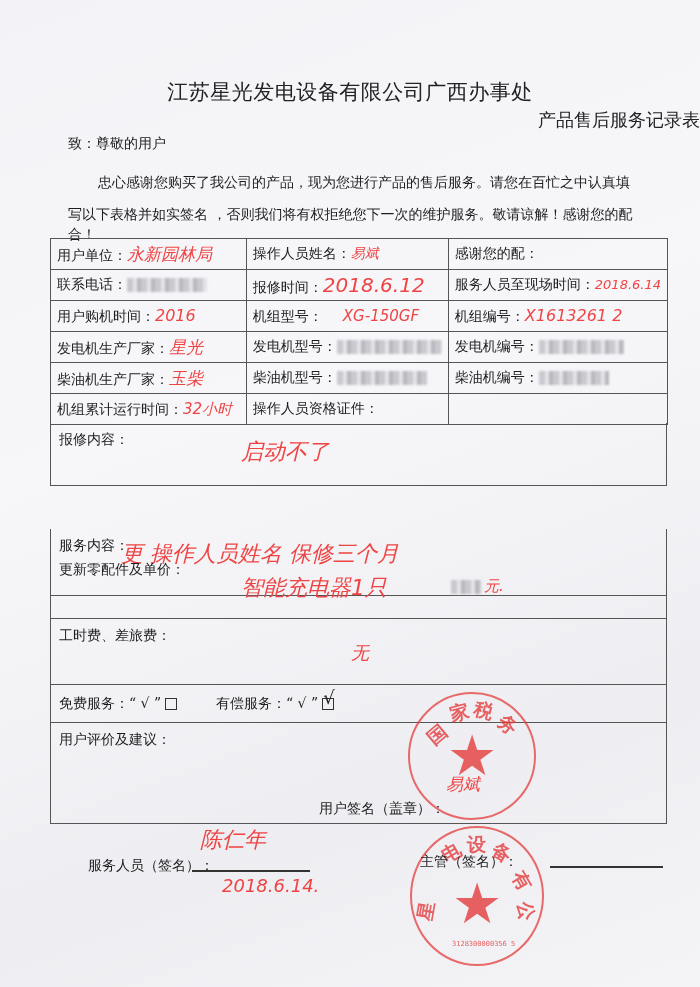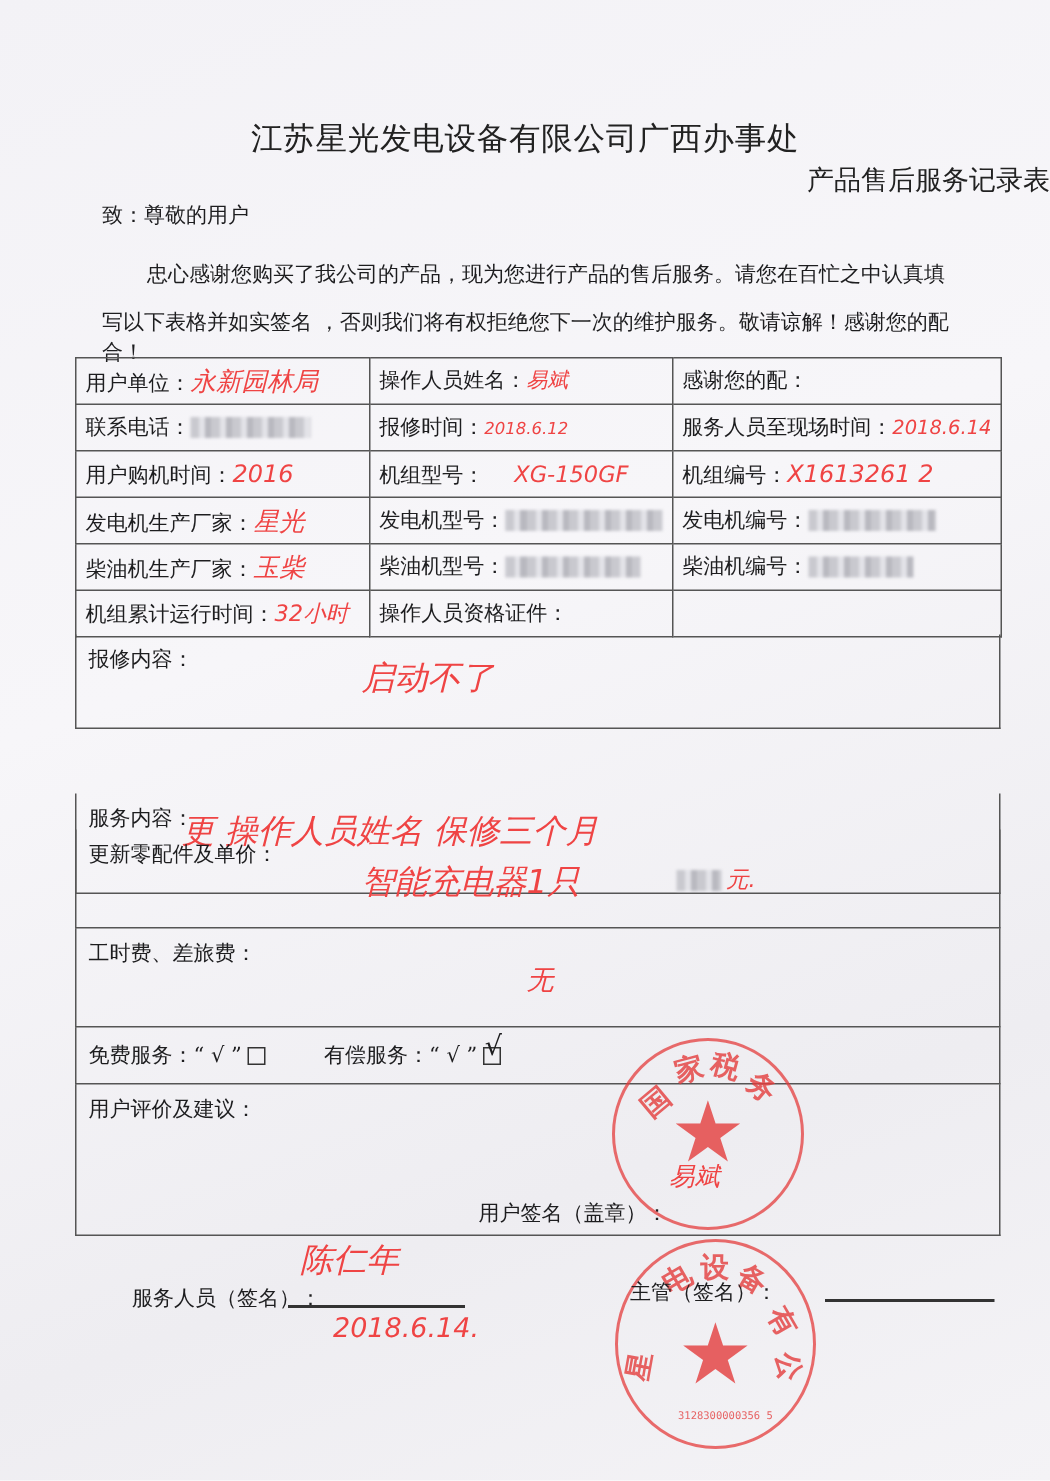--- a/index.html
+++ b/index.html
@@ -44,21 +44,21 @@
       <col style="width:210px">
     </colgroup>
   <tbody>
       <tr>
     <td><span>用户单位：</span><span class="hand" style="font-size:17px">永新园林局</span></td>
     <td><span>操作人员姓名：</span><span class="hand">易斌</span></td>
     <td><span>感谢您的配：</span><span class="hand"></span></td>
   </tr>
   <tr>
     <td><span>联系电话：</span><span class="blur" style="width:80px"></span></td>
-    <td><span>报修时间：</span><span class="hand" style="font-size:11px">2018.6.12</span></td>
+    <td><span>报修时间：</span><span class="hand" style="font-size:20px">2018.6.12</span></td>
     <td style="overflow:visible"><span>服务人员至现场时间：</span><span class="hand" style="font-size:13px">2018.6.14</span></td>
   </tr>
   <tr>
     <td><span>用户购机时间：</span><span class="hand" style="font-size:16px">2016</span></td>
     <td><span>机组型号：</span><span class="hand" style="font-size:15px;margin-left:20px">XG-150GF</span></td>
     <td><span>机组编号：</span><span class="hand" style="font-size:16px">X1613261 2</span></td>
   </tr>
   <tr>
     <td><span>发电机生产厂家：</span><span class="hand" style="font-size:17px">星光</span></td>
     <td><span>发电机型号：</span><span class="blur" style="width:105px"></span></td>

